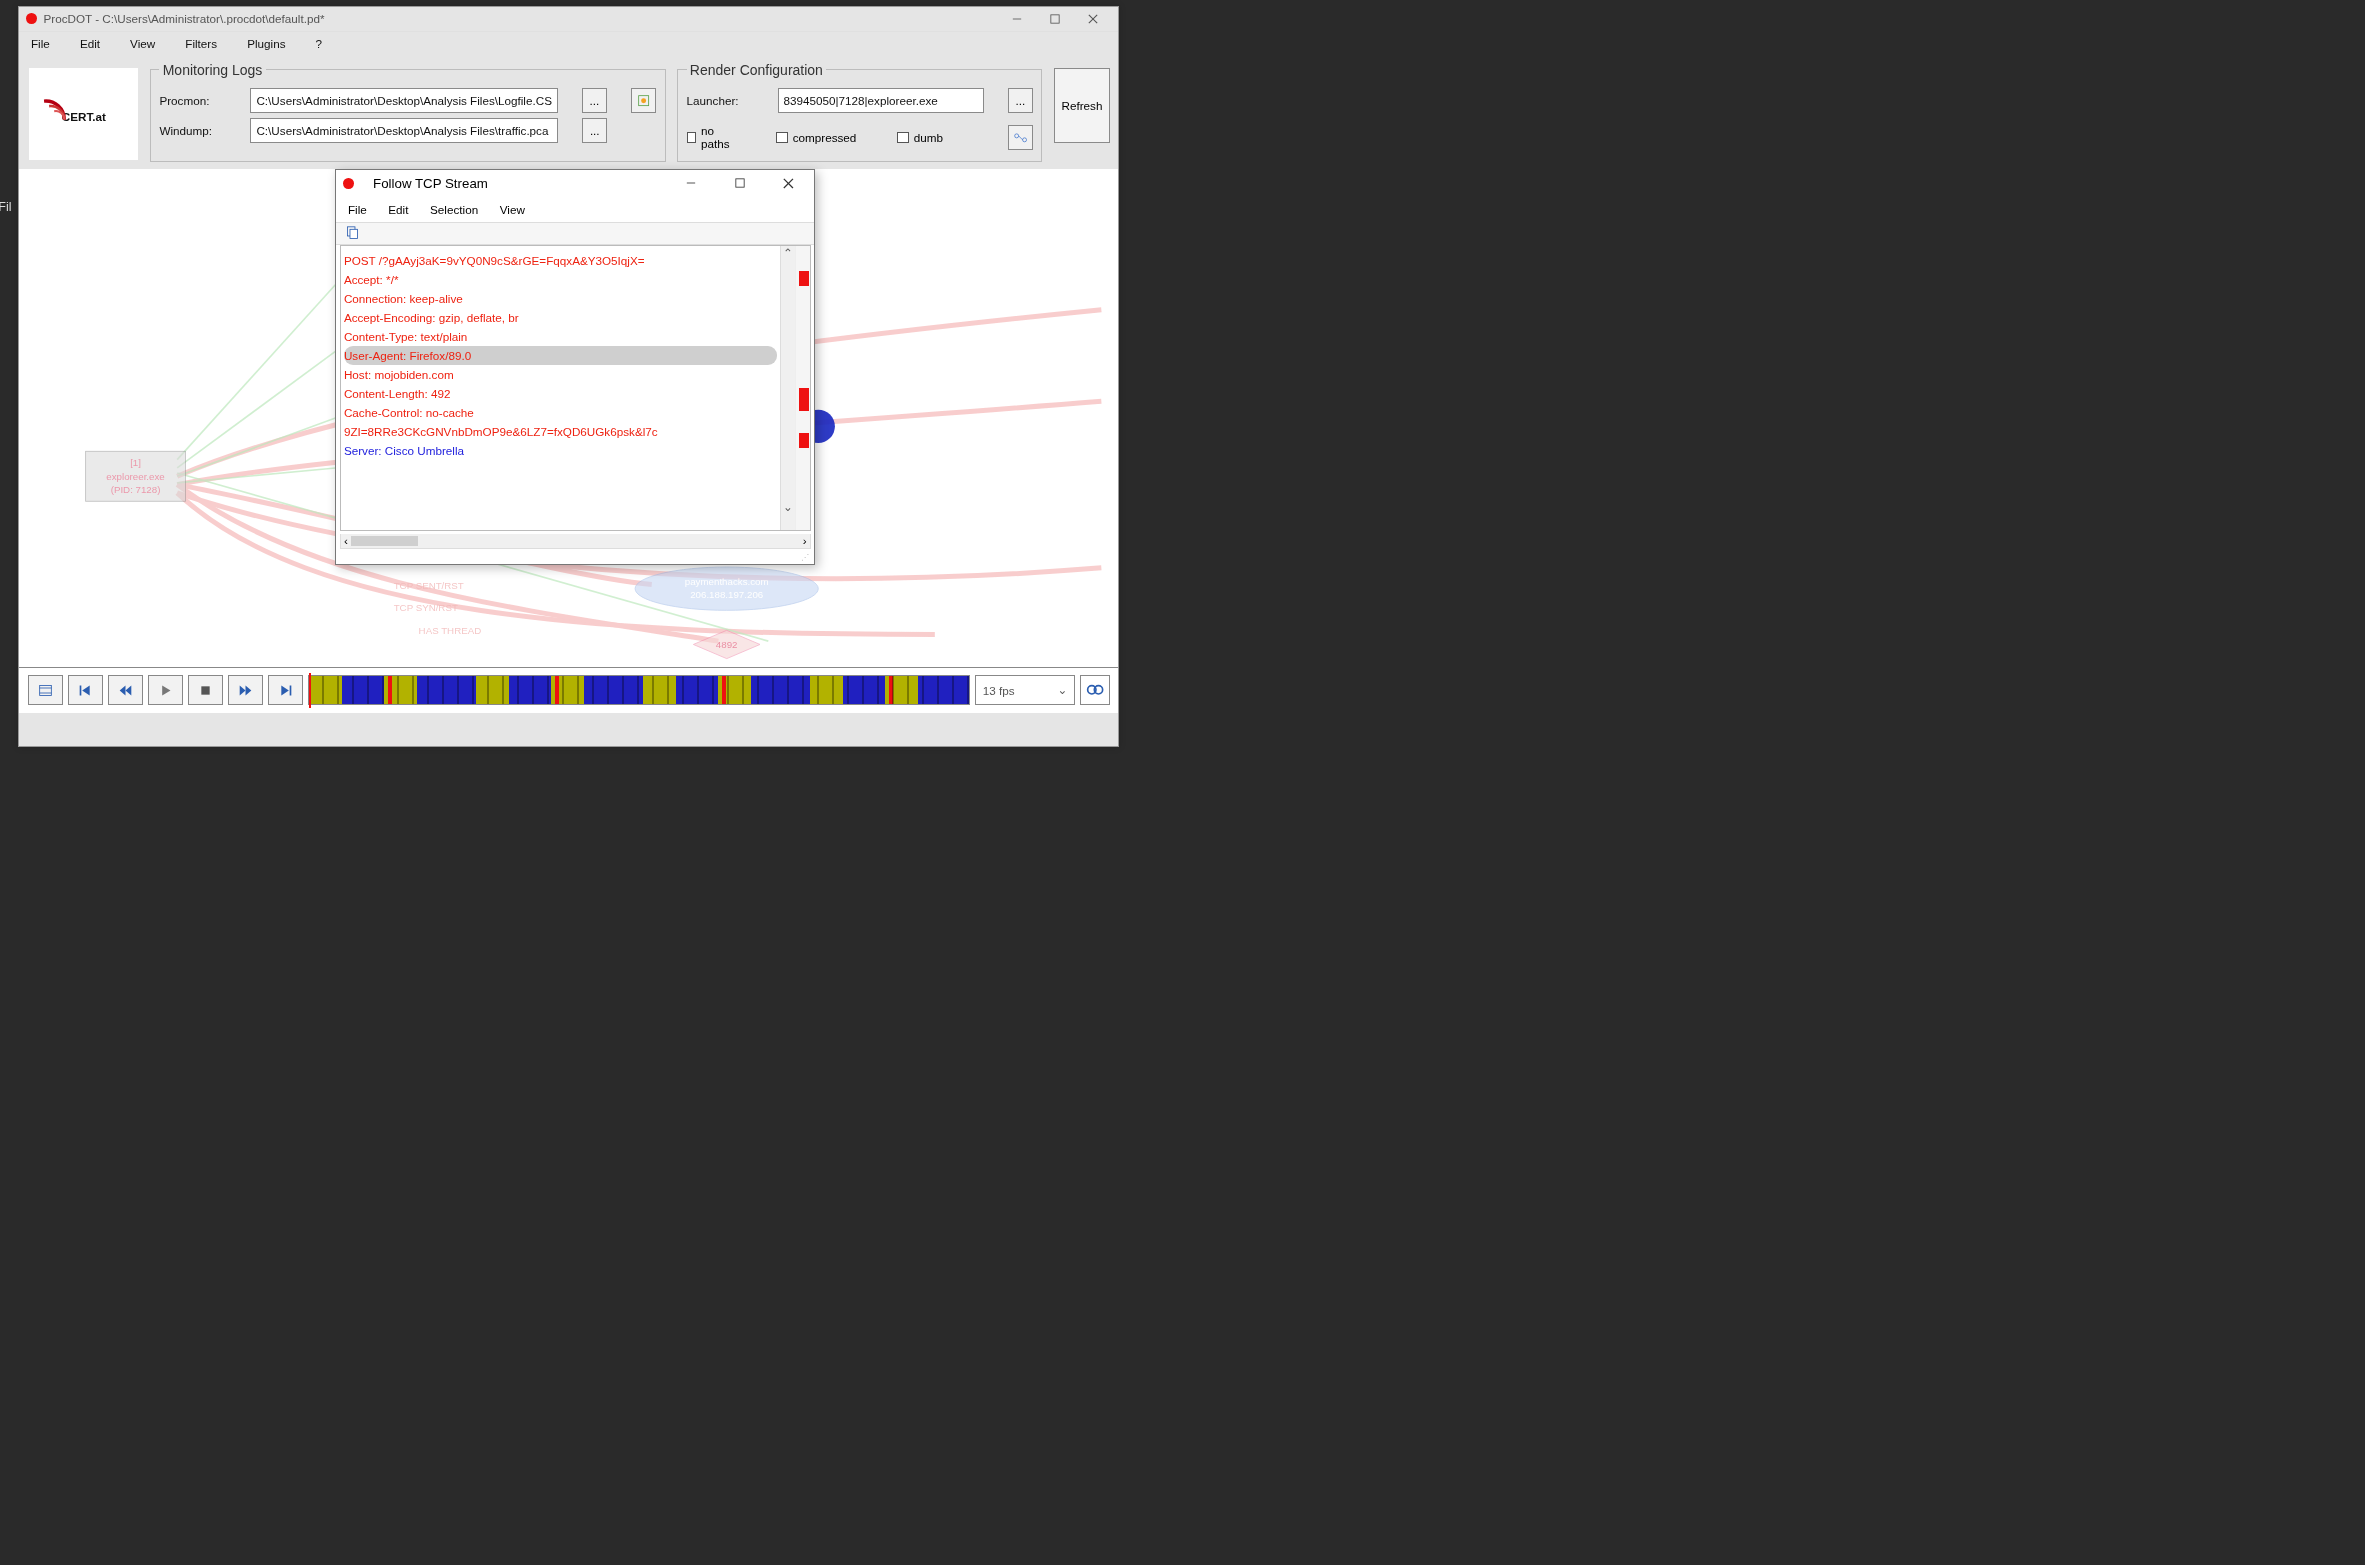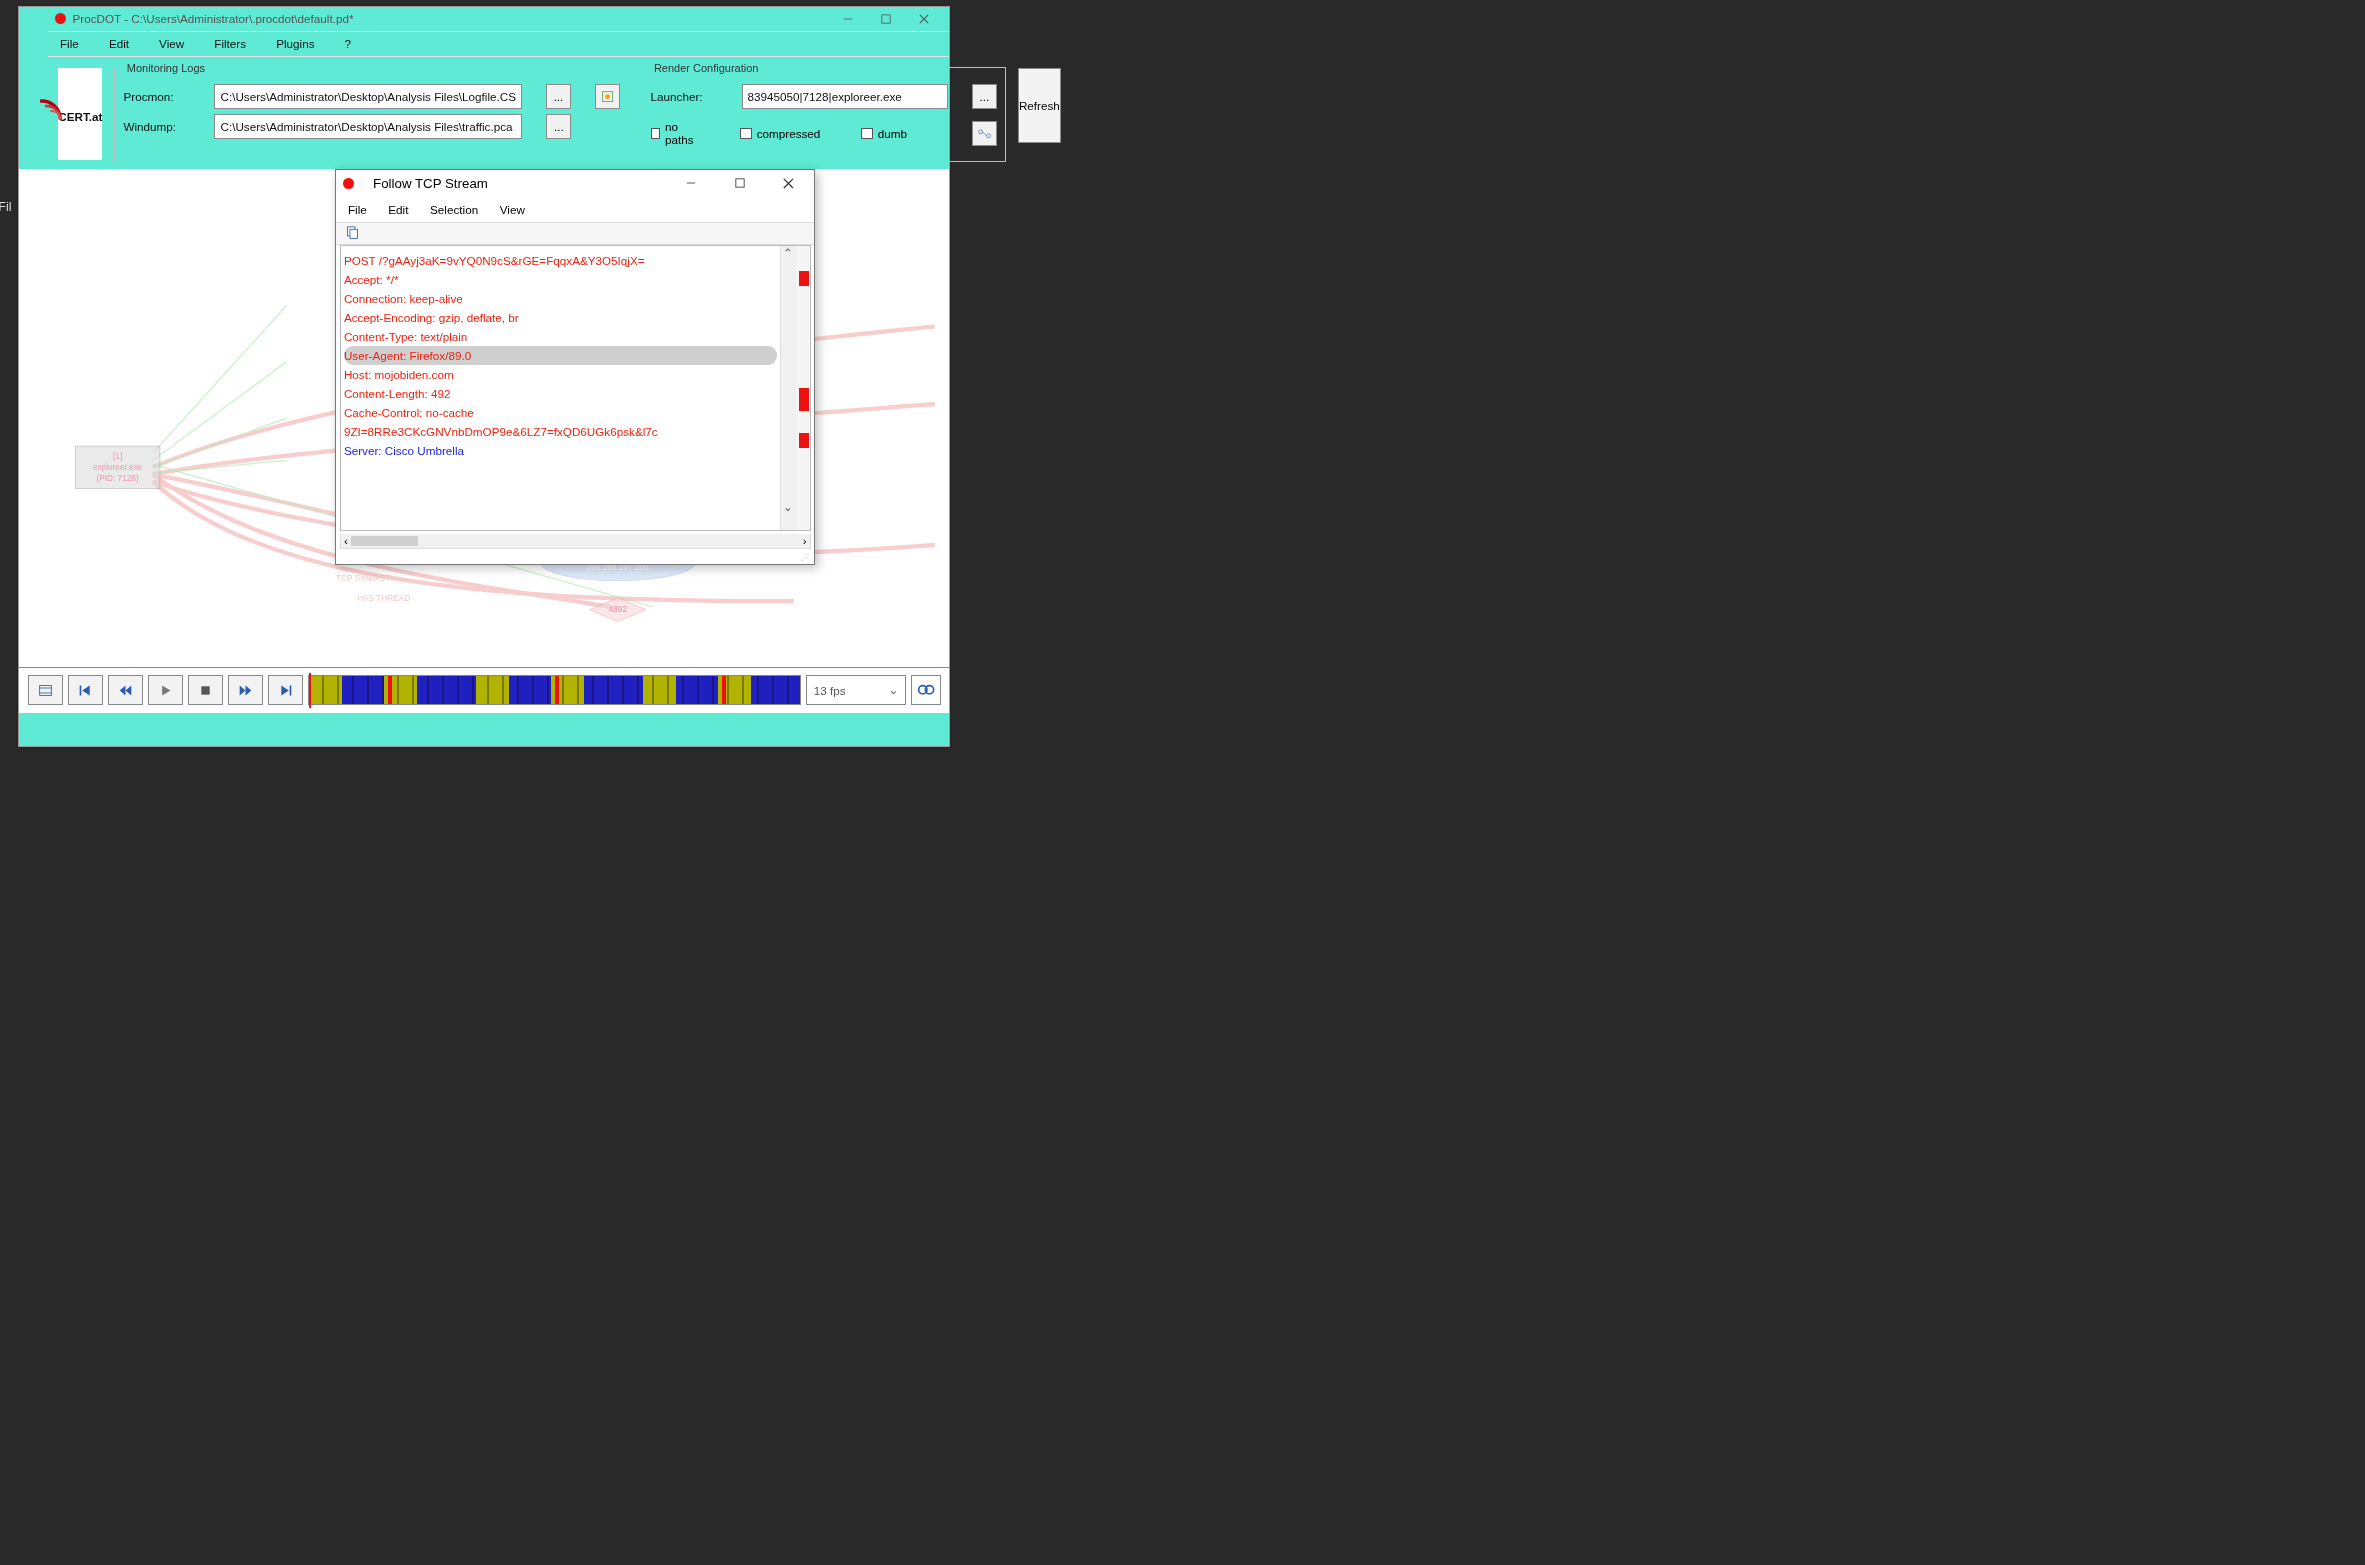--- a/index.html
+++ b/index.html
@@ -1,41 +1,41 @@
 <!DOCTYPE html>
 <html><head>
 <meta charset="utf-8">
 <style>
 * { box-sizing: border-box; margin: 0; padding: 0; font-family: "Segoe UI", Tahoma, sans-serif; font-size: 11.7px; }
 html,body { width: 1137px; height: 748px; background:#2a2a2a; overflow:hidden; }
 
 .main-win {
-  position:absolute; left:18.3px; top:5.8px; width:932px; height:741px;
-  background:#5eead4; border:0.8px solid #999; box-shadow:0 0 6.7px rgba(0,0,0,.2);padding-left:29px;
+  position:absolute; left:18.3px; top:5.8px; width:1101px; height:741px;
+  background:#e5e5e5; border:0.8px solid #999; box-shadow:0 0 6.7px rgba(0,0,0,.2);
 }
 
 
 .titlebar { height:25px; display:flex; align-items:center; padding:0 6.7px; border-bottom:0.8px solid #e0e0e0; color:#555; }
 .titlebar .dot { width:10.8px; height:10.8px; border-radius:50%; background:#e11; margin-right:6.7px;}
 .titlebar .spacer{flex:1;}
 .winbtn { width:38px; height:25px; display:flex; align-items:center; justify-content:center; color:#555;}
 
 
 .menubar { height:25px; display:flex; align-items:center; padding:0 5px; gap:16.7px; border-bottom:0.8px solid #e5e5e5;}
 .menubar .mi { padding:3.3px 6.7px; color:#111;}
 
 
 .config-row { height:108px; display:flex; gap:11.7px; padding:0 8.3px 3.3px 10px;}
 .logo-box{ width:133px; height:92px; margin-top:11.7px; background:#fff; border:0; display:flex; align-items:center; justify-content:center;}
 .cert-logo{ font-weight:800; font-size:21.6px; color:#111; position:relative;}
 .cert-logo .at{font-weight:800;}
 .cert-arc{position:absolute; left:-23px; top:-5px; width:27px; height:27px;}
 
 fieldset.grp { border:0.8px solid #bcbcbc; padding:5px 8.3px 6.7px 8.3px; margin-top:5px; }
-fieldset.grp legend{ color:#333; padding:0 3.3px; font-size:11px;}
+fieldset.grp legend{ color:#333; padding:0 3.3px; font-size:14px;}
 .grp-row{ display:flex; align-items:center; gap:24px; margin-top:5px;}
 .grp-row label{ width:67px; color:#111;}
 .textfield{ flex:1; height:25px; border:0.8px solid #8a8a8a; background:#fff; padding:1.7px 5px; color:#111; display:flex; align-items:center; overflow:hidden; white-space:nowrap;}
 .btn { height:25px; min-width:25px; border:0.8px solid #8a8a8a; background:#f1f1f1; display:flex; align-items:center; justify-content:center; padding:0 5px;}
 .chk{display:flex; align-items:center; gap:5px; margin-right:16.7px;}
 .chkbox{ width:11.7px; height:11.7px; border:0.8px solid #555; background:#fff;}
 .refresh-btn{ width:68px; height:75px; margin-top:11.7px; border:0.8px solid #8a8a8a; background:#f3f3f3; display:flex; align-items:center; justify-content:center;}
 
 .monitoring-fs{ flex:1; max-width:491px;}
 .render-fs{ width:350px;}

